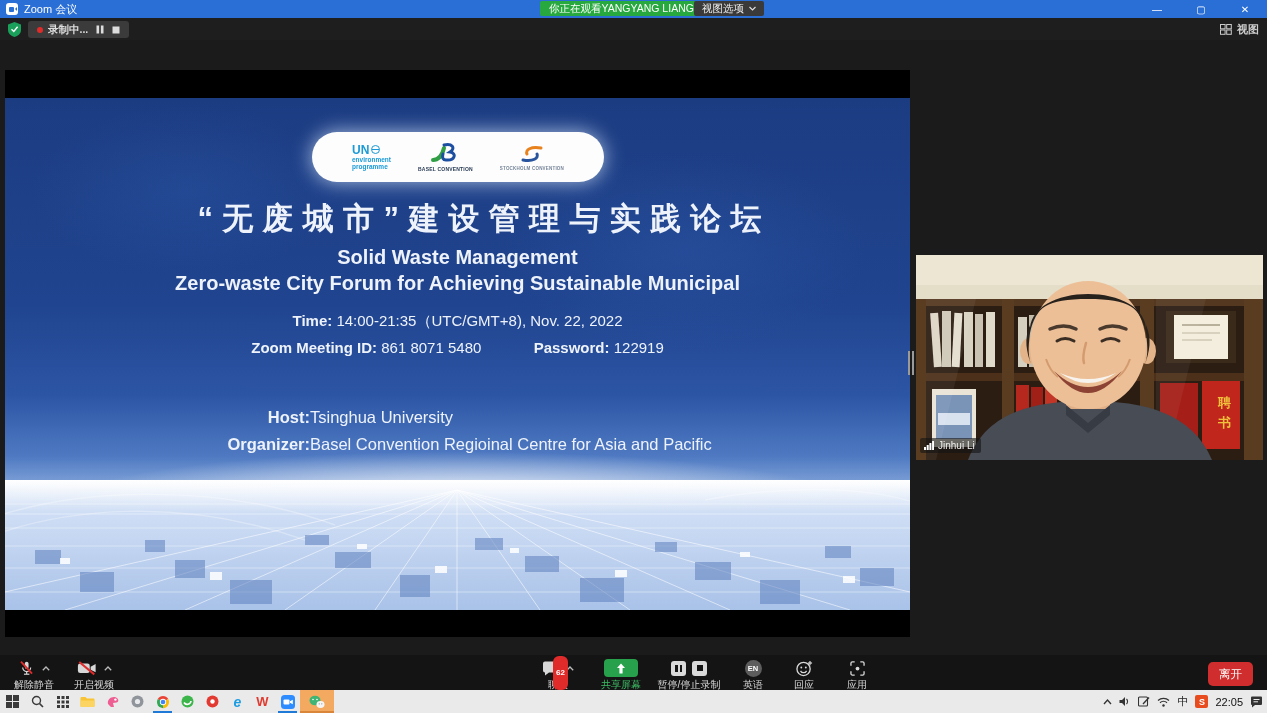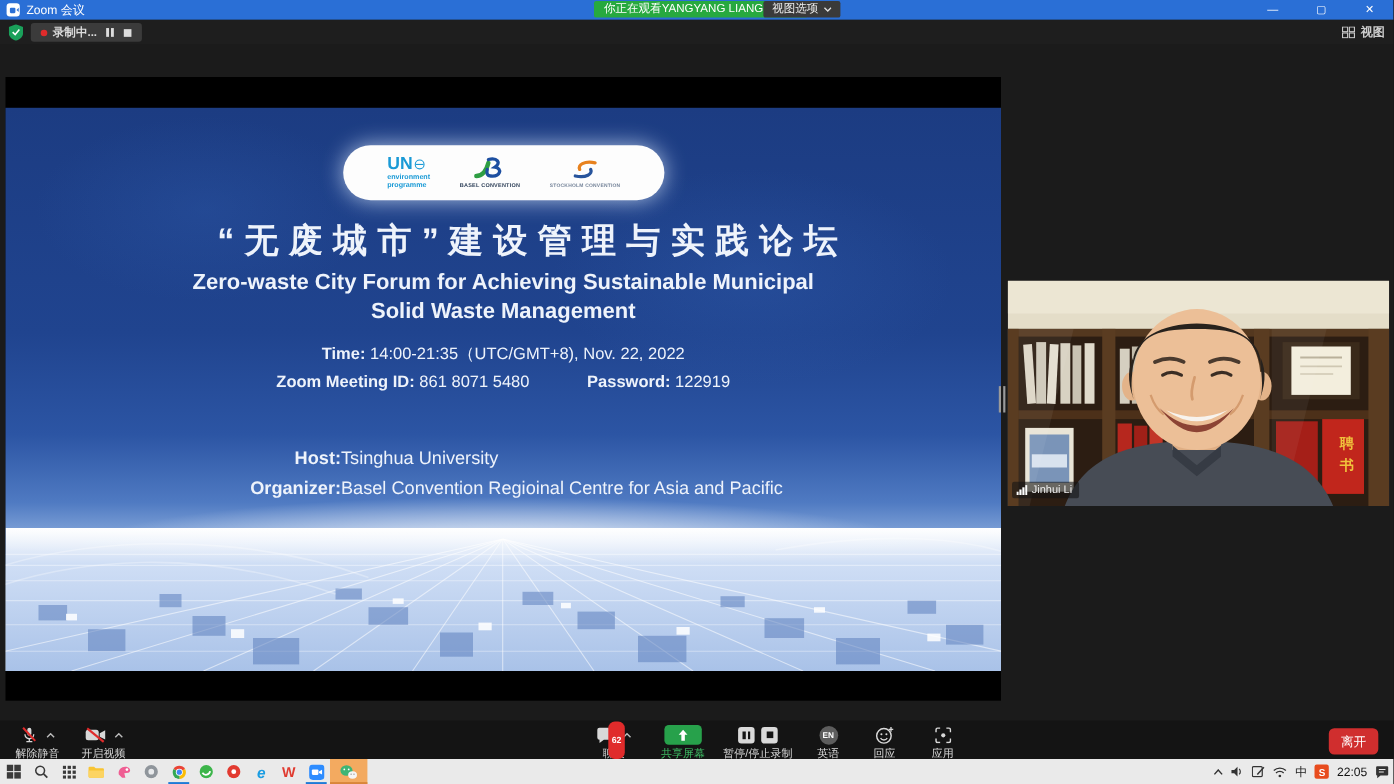--- a/index.html
+++ b/index.html
@@ -41,21 +41,21 @@
   .slide { position:absolute; left:0; top:28px; width:905px; height:512px; overflow:hidden;
            background:
              radial-gradient(220px 120px at 20% 18%, rgba(46,90,170,.35), rgba(0,0,0,0) 70%),
              radial-gradient(260px 140px at 75% 30%, rgba(52,98,180,.30), rgba(0,0,0,0) 70%),
              linear-gradient(180deg,#1c3c82 0%, #20448f 40%, #2c55a4 58%, #4f7ac2 70%, #93b2e0 78%, #c9dbf3 84%);
            color:#eef3fb; }
   .logo-pill { position:absolute; left:307px; top:34px; width:292px; height:50px; background:#fdfdfd;
            border-radius:26px; box-shadow:0 0 20px rgba(220,235,255,.75);
            display:flex; align-items:center; justify-content:space-between; padding:0 40px; }
   .unep { color:#1a9ad6; line-height:1; }
-  .unep .un-row { display:flex; align-items:center; gap:2px; font-weight:bold; font-size:16px; }
+  .unep .un-row { display:flex; align-items:center; gap:2px; font-weight:bold; font-size:12px; }
   .un-globe { width:9px; height:9px; border:1.3px solid #1a9ad6; border-radius:50%; position:relative; }
   .un-globe::before { content:""; position:absolute; left:0; right:0; top:3px; border-top:1px solid #1a9ad6; }
   .unep .small { font-size:6.5px; font-weight:bold; margin-top:1px; }
   .logo-col { display:flex; flex-direction:column; align-items:center; gap:2px; }
   .logo-cap { font-size:5px; font-weight:bold; color:#2a3c55; letter-spacing:.2px; text-align:center; }
   .logo-cap.gray { color:#76859a; font-size:4.5px; }
   .title-zh { position:absolute; left:0; top:100px; width:905px; text-align:center;
            font-size:31px; font-weight:bold; letter-spacing:.30em; text-indent:.30em; white-space:nowrap;padding-left:44px; }
   .title-en { position:absolute; left:0; top:146px; width:905px; text-align:center;
            font-size:20px; font-weight:bold; line-height:26px; }
@@ -197,22 +197,22 @@
             <svg width="26" height="20" viewBox="0 0 26 20">
               <path d="M22 4 C12 2 6 6 8 10" fill="none" stroke="#e8821e" stroke-width="3" stroke-linecap="round"></path>
               <path d="M4 16 C14 18 20 14 18 10" fill="none" stroke="#27549c" stroke-width="3" stroke-linecap="round"></path>
             </svg>
             <div class="logo-cap gray">STOCKHOLM CONVENTION</div>
           </div>
         </div>
 
         <div class="title-zh">“无废城市”建设管理与实践论坛</div>
         <div class="title-en">
+          <div>Solid Waste Management</div>
           <div>Zero-waste City Forum for Achieving Sustainable Municipal</div>
-          <div>Solid Waste Management</div>
         </div>
 
         <div class="info-line info-time">
           <span class="b">Time:</span>
           <span>14:00-21:35（UTC/GMT+8), Nov. 22, 2022</span>
         </div>
         <div class="info-line info-id">
           <span class="b">Zoom Meeting ID:</span>
           <span>861 8071 5480</span>
           <span class="gap28"></span>

